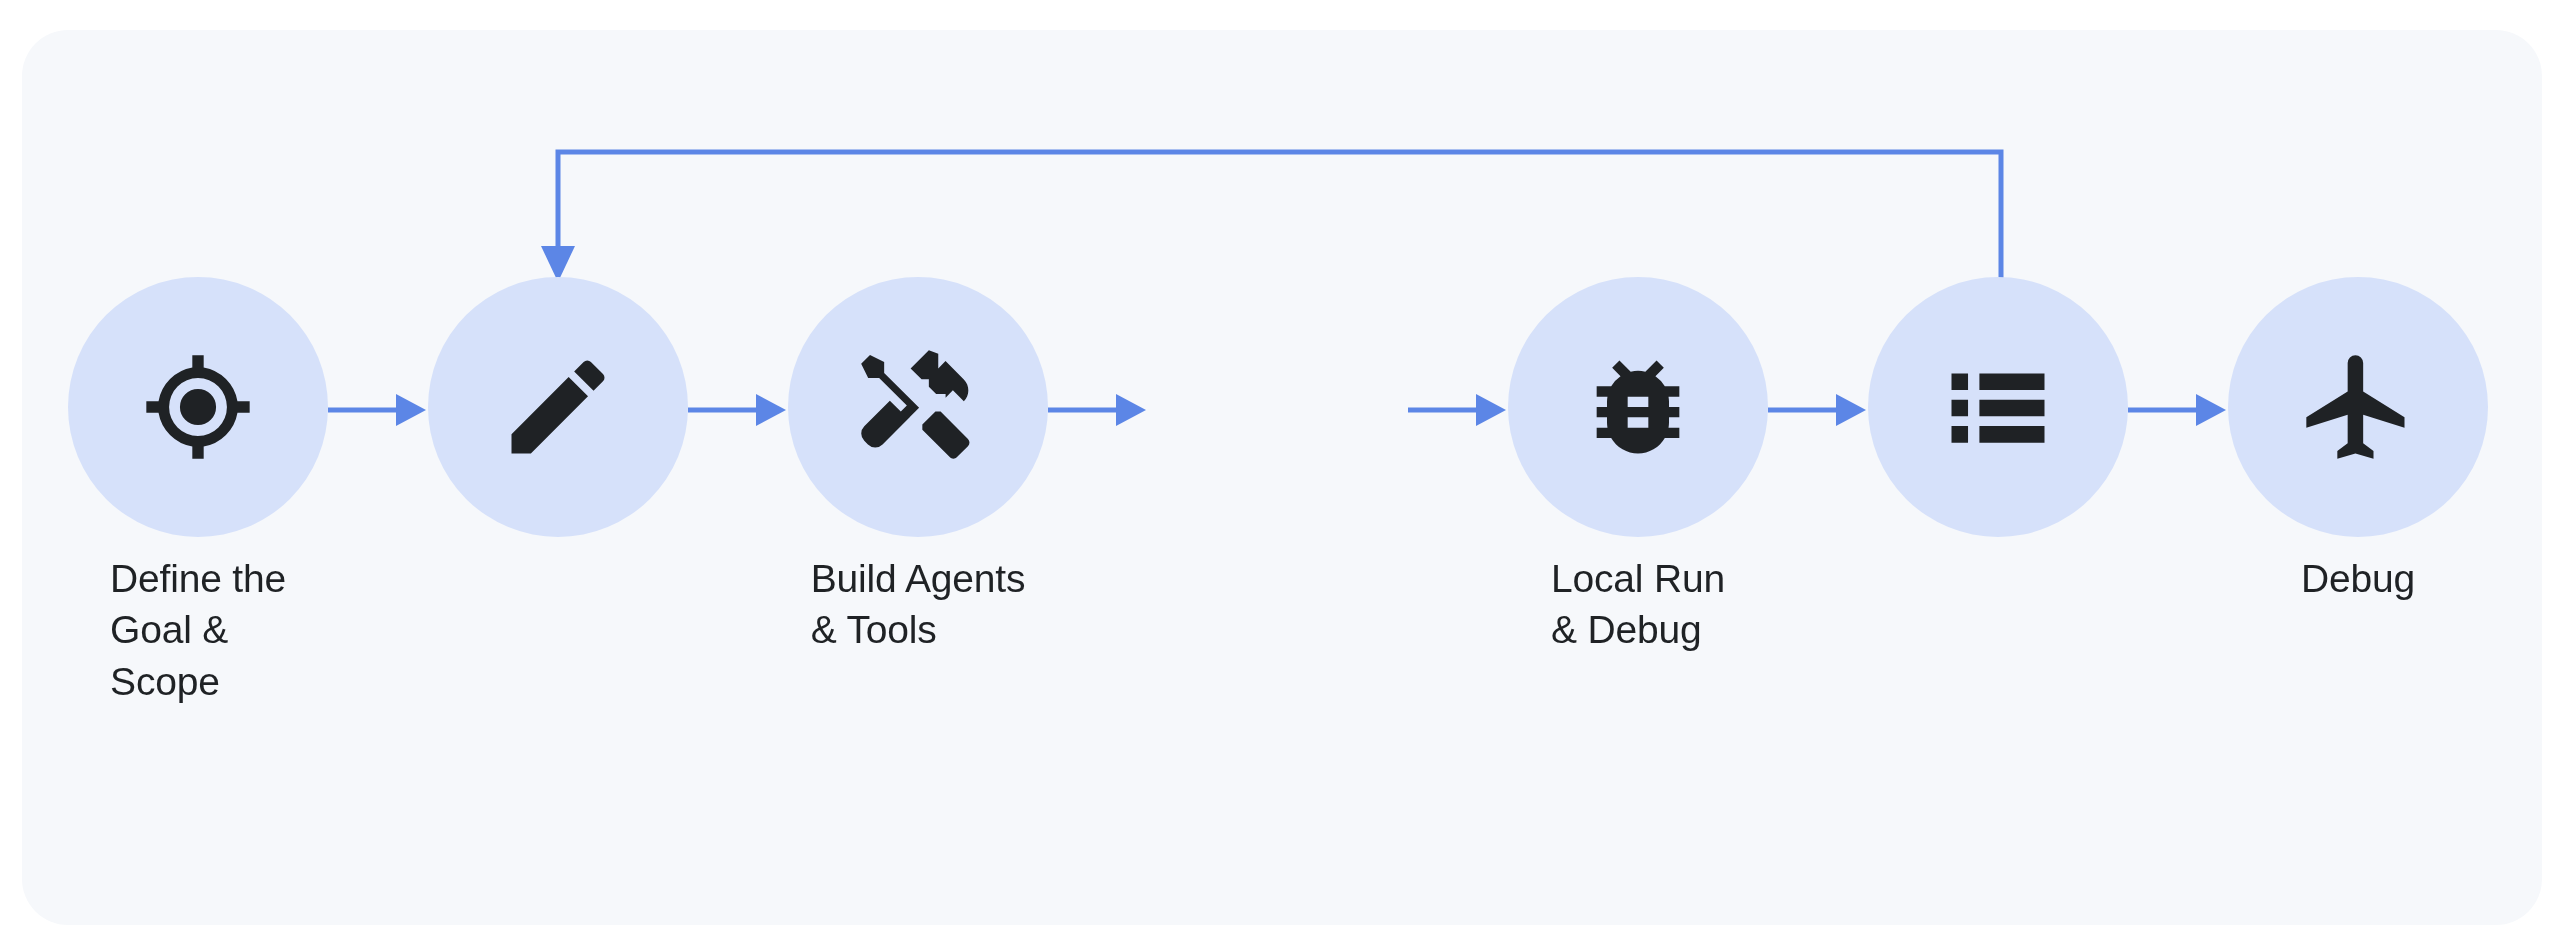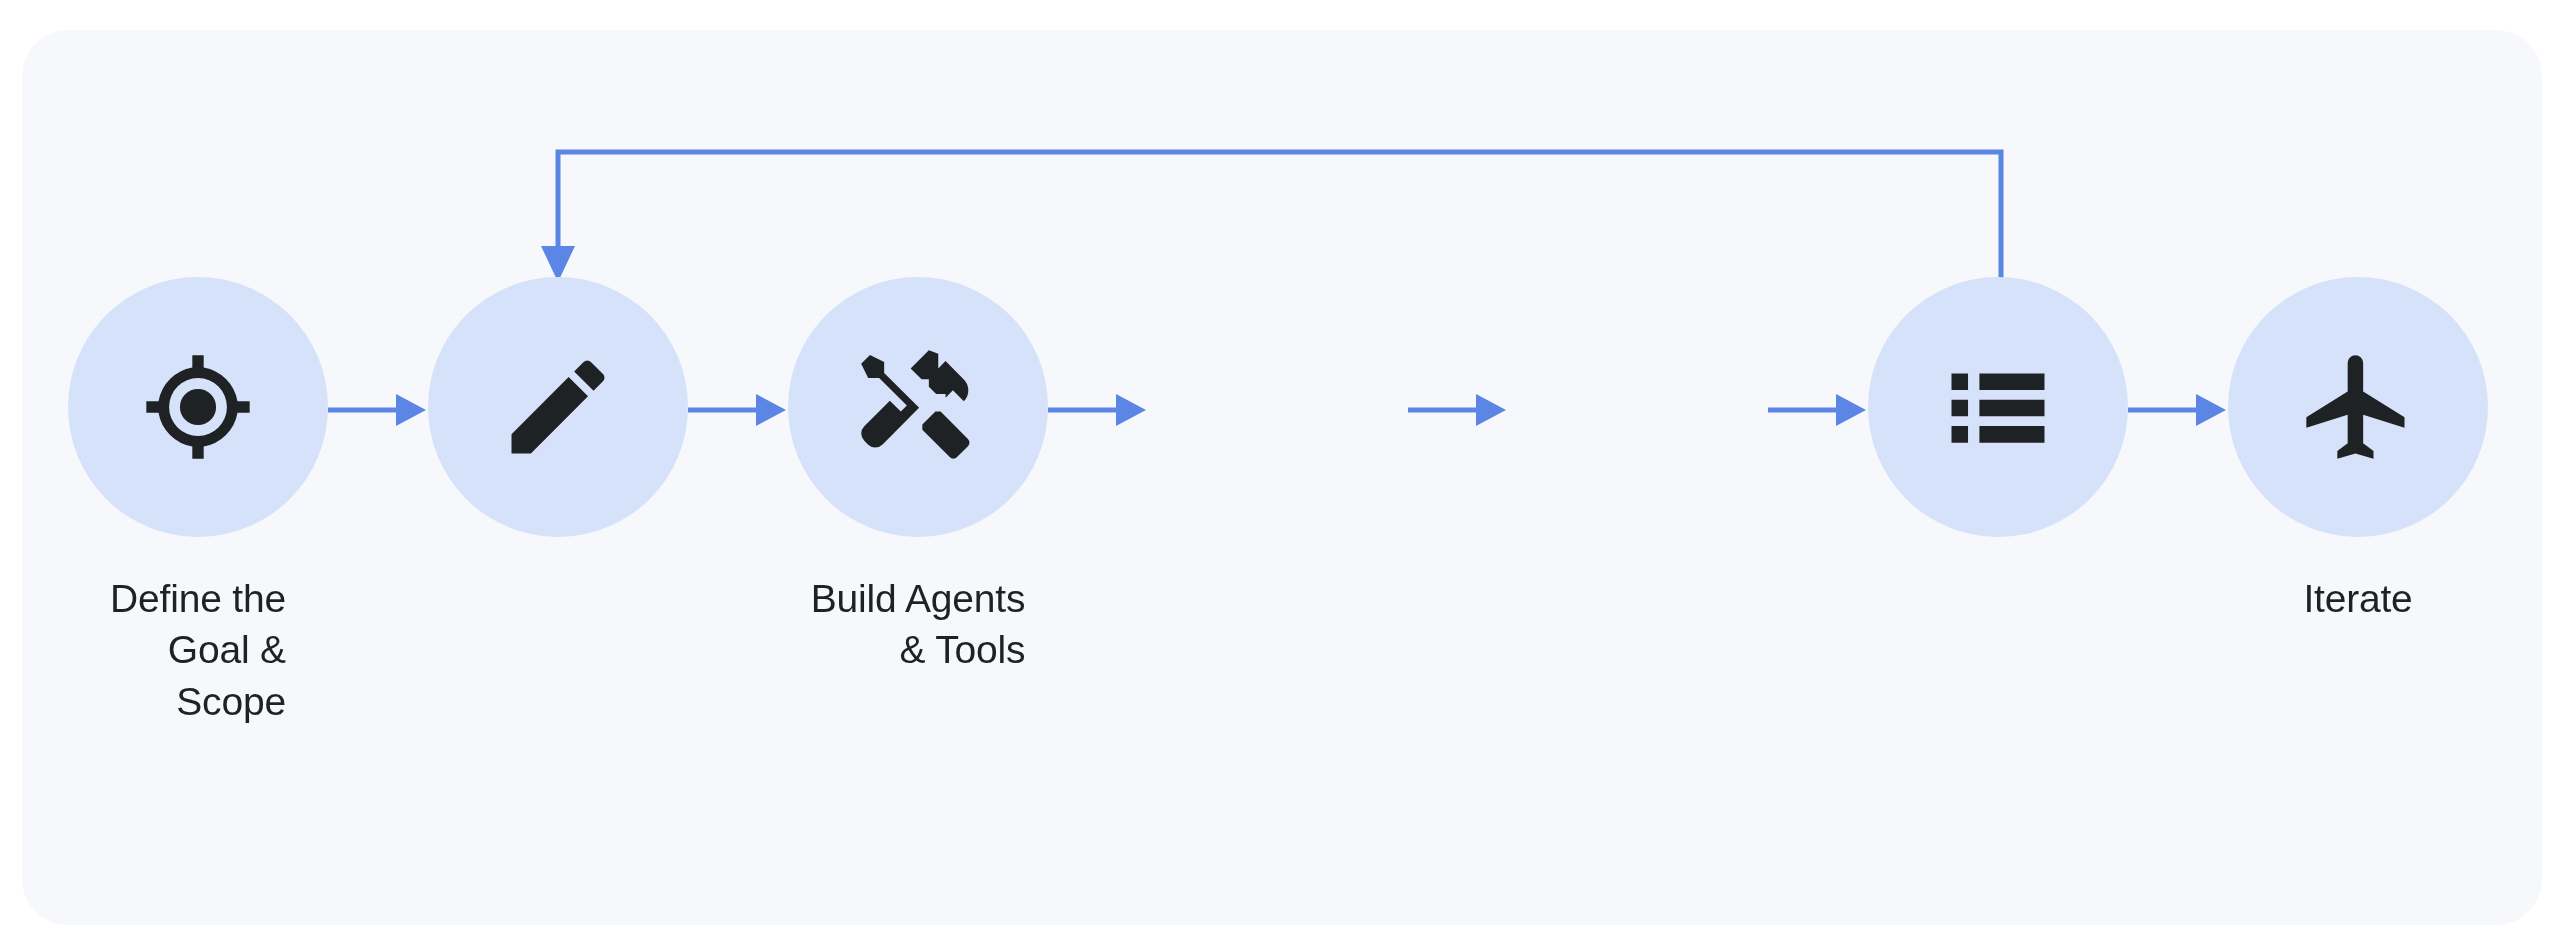--- a/index.html
+++ b/index.html
@@ -54,22 +54,22 @@
   }
 
   .stage-circle svg {
     width: 124px;
     height: 124px;
     display: block;
     fill: #1F2225;
   }
 
   .stage-label {
-    margin-top: 36px;
-    text-align: right;
+    margin-top: 16px;
+    text-align: left;
     font-size: 39px;
     line-height: 1.32;
     color: #1F2225;
     font-family: "Liberation Sans", sans-serif;
     white-space: pre-line;
     letter-spacing: -0.2px;
   }
 
   .connector {
     position: absolute;
@@ -163,20 +163,31 @@
     </div>
 
 
     <div class="connector" style="left:1386px;width:100px">
       <svg viewBox="0 0 100 22" width="100" height="22" xmlns="http://www.w3.org/2000/svg" aria-hidden="true">
         <line x1="0" y1="11" x2="76" y2="11" stroke="#5C86E6" stroke-width="5"></line>
         <path d="M 98 11 L 68 27 L 68 -5 Z" fill="#5C86E6"></path>
       </svg>
     </div>
 
+    <div class="stage" style="left:1486px">
+      <div class="stage-circle">
+        <span>
+          <svg viewBox="0 0 24 24" xmlns="http://www.w3.org/2000/svg" aria-hidden="true">
+            <path d="M20 8h-2.81a5.98 5.98 0 0 0-1.82-1.96L17 4.41 15.59 3l-2.17 2.17a6.02 6.02 0 0 0-2.83 0L8.41 3 7 4.41l1.62 1.63A5.98 5.98 0 0 0 6.81 8H4v2h2.09c-.05.33-.09.66-.09 1v1H4v2h2v1c0 .34.04.67.09 1H4v2h2.81a6 6 0 0 0 10.38 0H20v-2h-2.09c.05-.33.09-.66.09-1v-1h2v-2h-2v-1c0-.34-.04-.67-.09-1H20V8zm-6 8h-4v-2h4v2zm0-4h-4v-2h4v2z"></path>
+          </svg>
+        </span>
+      </div>
+      <div class="stage-label">Local Run
+&amp; Debug</div>
+    </div>
 
     <div class="connector" style="left:1746px;width:100px">
       <svg viewBox="0 0 100 22" width="100" height="22" xmlns="http://www.w3.org/2000/svg" aria-hidden="true">
         <line x1="0" y1="11" x2="76" y2="11" stroke="#5C86E6" stroke-width="5"></line>
         <path d="M 98 11 L 68 27 L 68 -5 Z" fill="#5C86E6"></path>
       </svg>
     </div>
 
     <div class="stage" style="left:1846px">
       <div class="stage-circle">
@@ -196,17 +207,17 @@
     </div>
 
     <div class="stage" style="left:2206px">
       <div class="stage-circle">
         <span>
           <svg viewBox="0 0 24 24" xmlns="http://www.w3.org/2000/svg" aria-hidden="true">
             <path d="M21 16v-2l-8-5V3.5a1.5 1.5 0 0 0-3 0V9l-8 5v2l8-2.5V19l-2 1.5V22l3.5-1 3.5 1v-1.5L13 19v-5.5L21 16z"></path>
           </svg>
         </span>
       </div>
-      <div class="stage-label">Iterate</div>
+      <div class="stage-label">Debug</div>
     </div>
 
   </div>
 </div>
 
 </body></html>

